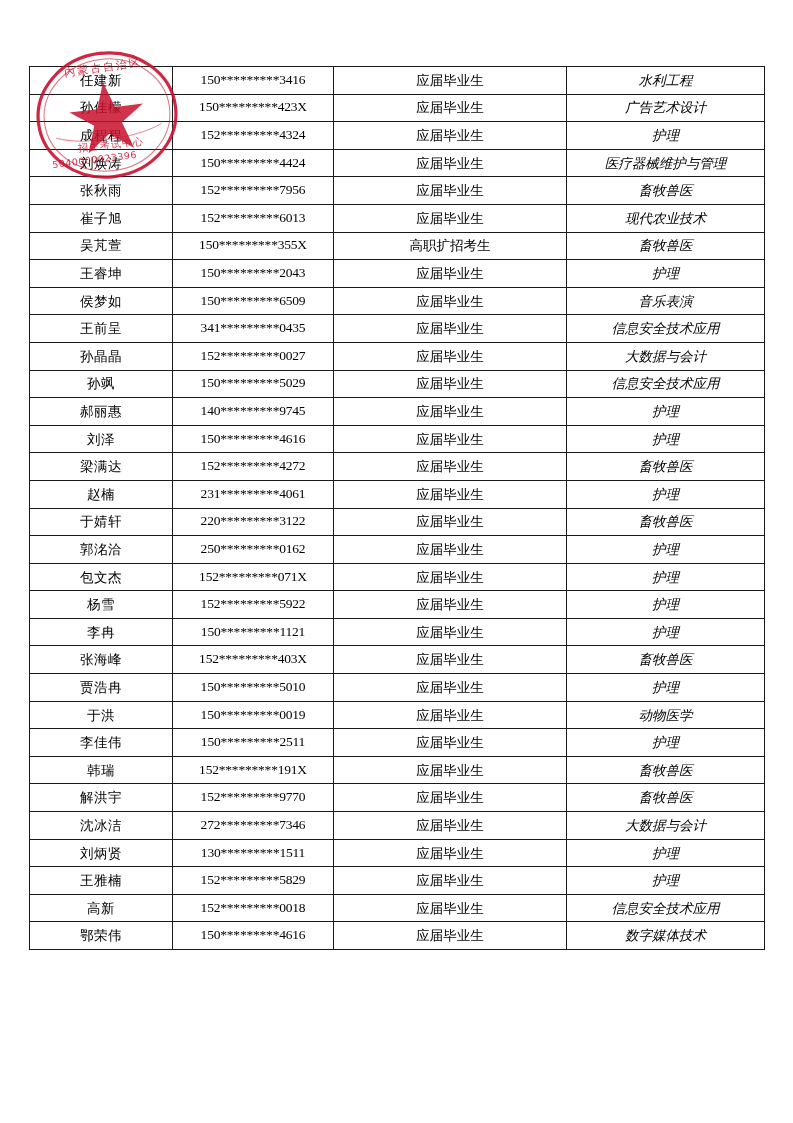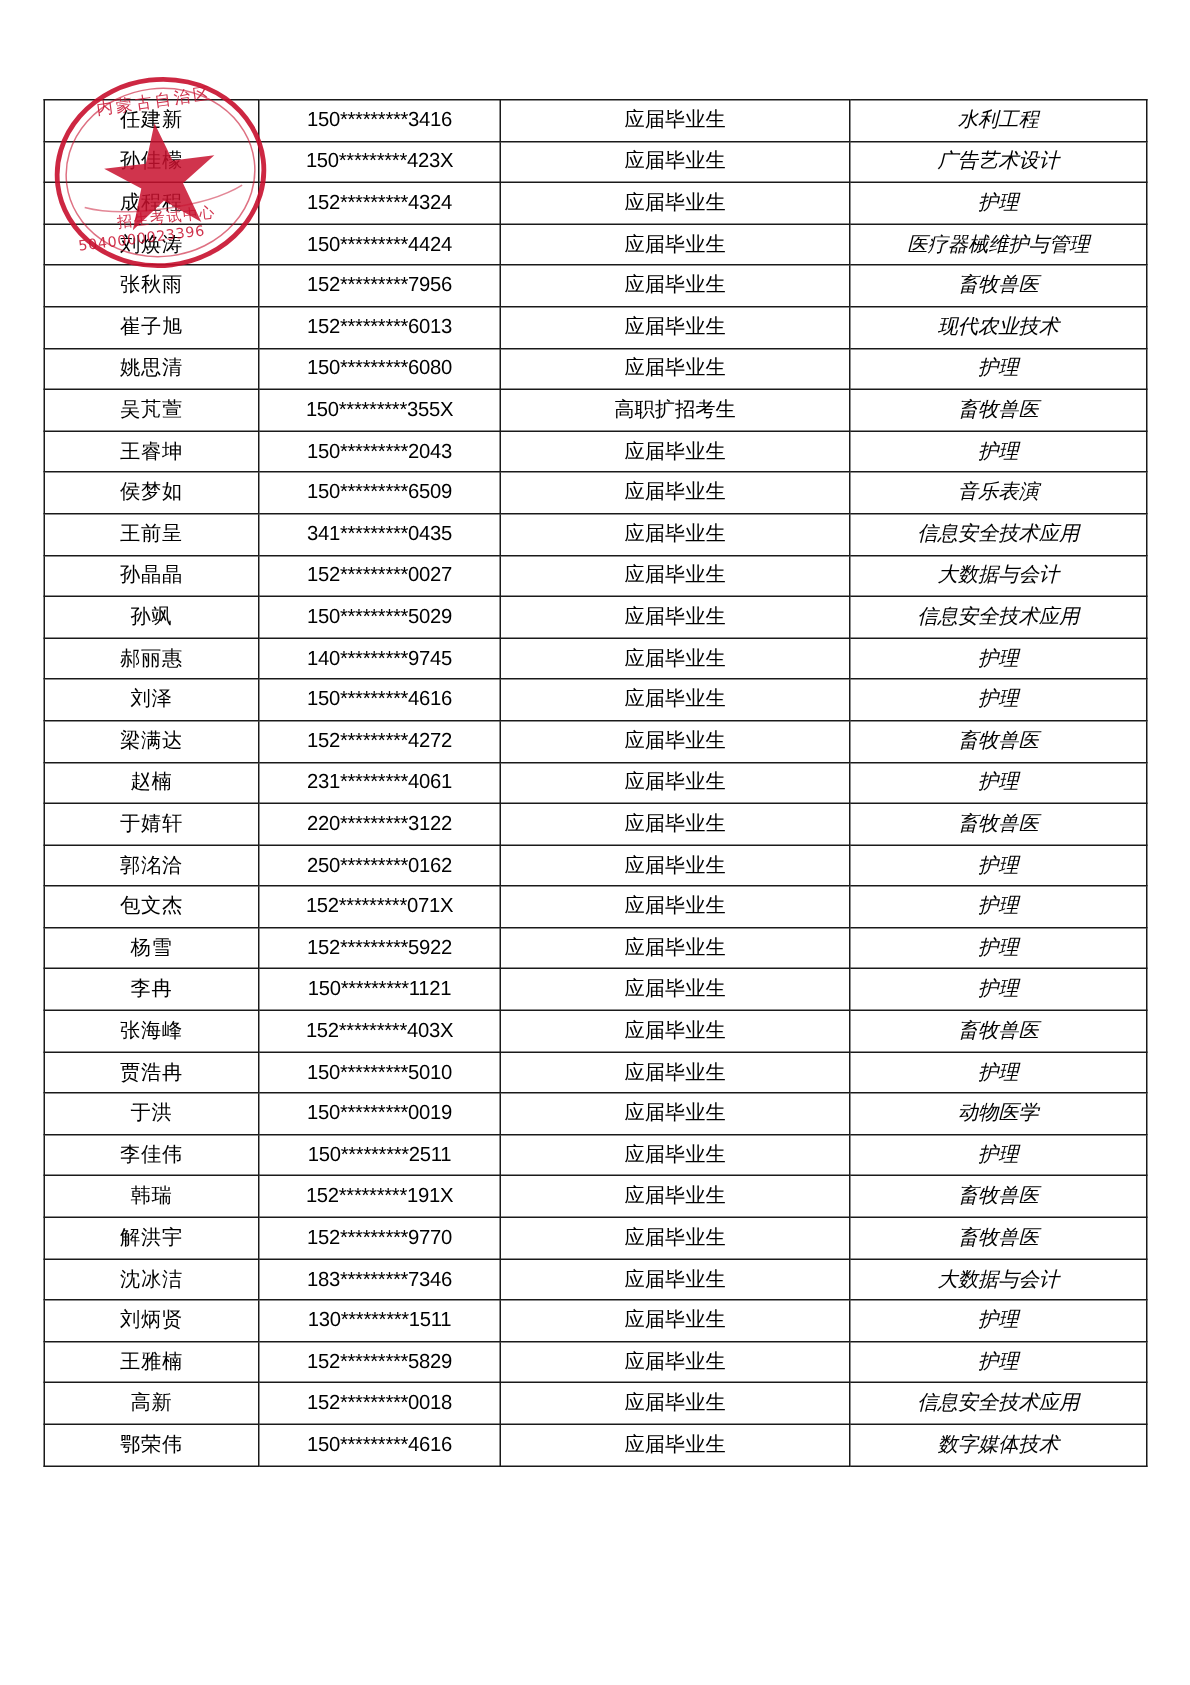--- a/index.html
+++ b/index.html
@@ -41,21 +41,21 @@
     white-space: nowrap;
   }
   col.c-name  { width: 143px; }
   col.c-id    { width: 161px; }
   col.c-type  { width: 233px; }
   col.c-major { width: 198px; }
   .cell-name {
     letter-spacing: 0.5px;
   }
   .cell-id {
-    font-family: Liberation Sans, sans-serif;
+    font-family: Liberation Serif, serif;
     font-size: 12.5px;
     letter-spacing: -0.2px;
   }
   .cell-type {
     font-size: 13.5px;
   }
   .cell-major {
     font-size: 13.5px;
     font-style: italic;
   }
@@ -150,26 +150,20 @@
           <td class="cell-type">应届毕业生</td>
           <td class="cell-major">畜牧兽医</td>
         </tr>
         <tr>
           <td class="cell-name">崔子旭</td>
           <td class="cell-id">152*********6013</td>
           <td class="cell-type">应届毕业生</td>
           <td class="cell-major">现代农业技术</td>
         </tr>
         <tr>
-          <td class="cell-name">姚思清</td>
-          <td class="cell-id">150*********6080</td>
-          <td class="cell-type">应届毕业生</td>
-          <td class="cell-major">护理</td>
-        </tr>
-        <tr>
           <td class="cell-name">吴芃萱</td>
           <td class="cell-id">150*********355X</td>
           <td class="cell-type">高职扩招考生</td>
           <td class="cell-major">畜牧兽医</td>
         </tr>
         <tr>
           <td class="cell-name">王睿坤</td>
           <td class="cell-id">150*********2043</td>
           <td class="cell-type">应届毕业生</td>
           <td class="cell-major">护理</td>
@@ -283,21 +277,21 @@
           <td class="cell-major">畜牧兽医</td>
         </tr>
         <tr>
           <td class="cell-name">解洪宇</td>
           <td class="cell-id">152*********9770</td>
           <td class="cell-type">应届毕业生</td>
           <td class="cell-major">畜牧兽医</td>
         </tr>
         <tr>
           <td class="cell-name">沈冰洁</td>
-          <td class="cell-id">183*********7346</td>
+          <td class="cell-id">272*********7346</td>
           <td class="cell-type">应届毕业生</td>
           <td class="cell-major">大数据与会计</td>
         </tr>
         <tr>
           <td class="cell-name">刘炳贤</td>
           <td class="cell-id">130*********1511</td>
           <td class="cell-type">应届毕业生</td>
           <td class="cell-major">护理</td>
         </tr>
         <tr>

